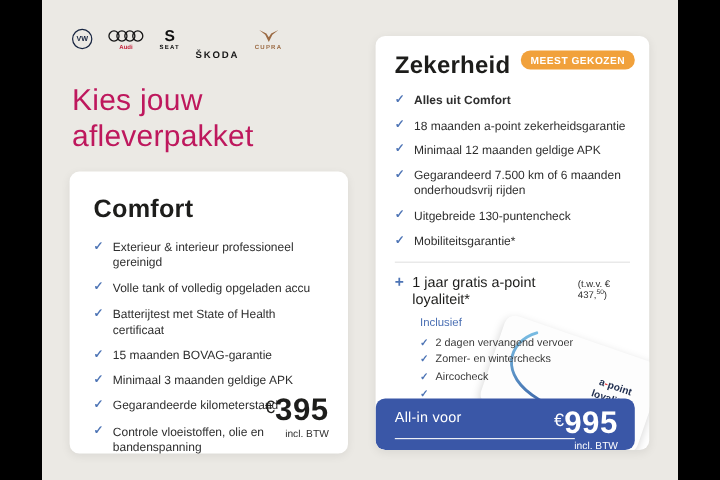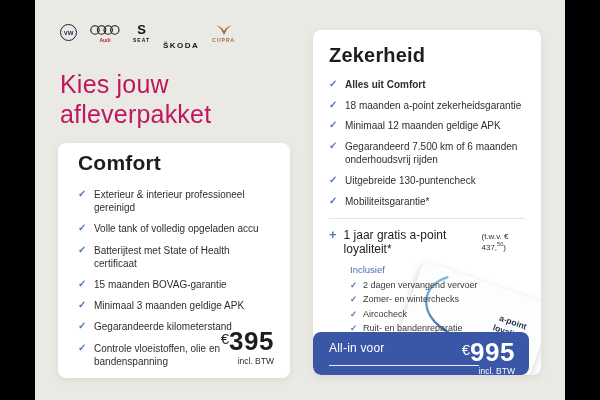--- a/index.html
+++ b/index.html
@@ -19,21 +19,21 @@
   .skoda-label { font-size:8px; font-weight:bold; color:#161616; letter-spacing:1.5px; margin-top:17px; }
   .cupra-mark { display:block; }
   .cupra-label { font-size:5px; color:#9b6a43; font-weight:bold; letter-spacing:1px; }
 
   
   .heading { position:absolute; left:25px; top:70px; font-size:25px; line-height:1.18;
     color:#be185d; font-weight:500; letter-spacing:0.2px; }
 
   
   .card { position:absolute; background:#fff; border-radius:8px; box-shadow:0 2px 8px rgba(0,0,0,0.07); }
-  .comfort-card { left:23px; top:143px; width:232px; height:235px; padding:8px 16px 14px 20px; }
+  .comfort-card { left:23px; top:143px; width:232px; height:235px; padding:20px 16px 14px 20px; }
   .zeker-card { left:278px; top:30px; width:228px; height:345px; padding:14px 14px 0 16px; overflow:hidden; }
 
   .card-title { font-size:20px; font-weight:bold; color:#1d1d1b; letter-spacing:0.2px; }
   .comfort-card .card-title { margin-bottom:13px; font-size:21px; }
   .zeker-card .card-title { margin-bottom:11px; }
 
   .item { display:flex; gap:6px; margin-bottom:8px; font-size:10px; line-height:1.32; color:#2e2e2e; }
   .zeker-card .item { margin-bottom:7.5px; }
   .item .check { flex:0 0 10px; font-size:10px; color:#4d74b5; font-weight:bold; line-height:1.2; }
   .item-bold { font-weight:bold; }
@@ -150,20 +150,21 @@
         <span class="check">✓</span>
         <span>Controle vloeistoffen, olie en bandenspanning</span>
       </div>
       <div class="comfort-price">
         <span class="euro">€</span><span class="amount">395</span>
         <span class="note">incl. BTW</span>
       </div>
     </div>
 
     <div class="card zeker-card">
+      <div class="badge">MEEST GEKOZEN</div>
       <div class="card-title">Zekerheid</div>
       <div class="item item-bold">
         <span class="check">✓</span>
         <span>Alles uit Comfort</span>
       </div>
       <div class="item">
         <span class="check">✓</span>
         <span>18 maanden a-point zekerheidsgarantie</span>
       </div>
       <div class="item">
@@ -200,21 +201,20 @@
         <div class="sub-item">
           <span class="check">✓</span>
           <span>Zomer- en winterchecks</span>
         </div>
         <div class="sub-item">
           <span class="check">✓</span>
           <span>Aircocheck</span>
         </div>
         <div class="sub-item">
           <span class="check">✓</span>
-          <span>Ruit- en bandenreparatie</span>
         </div>
       </div>
 
       <div class="loyalty-graphic">
         <svg class="loyalty-arc" width="138" height="78" viewBox="0 0 138 78">
           <defs>
             <linearGradient id="arcgrad" x1="0" y1="0" x2="1" y2="1">
               <stop offset="0" stop-color="#7ec4e8"></stop>
               <stop offset="1" stop-color="#23418f"></stop>
             </linearGradient>

